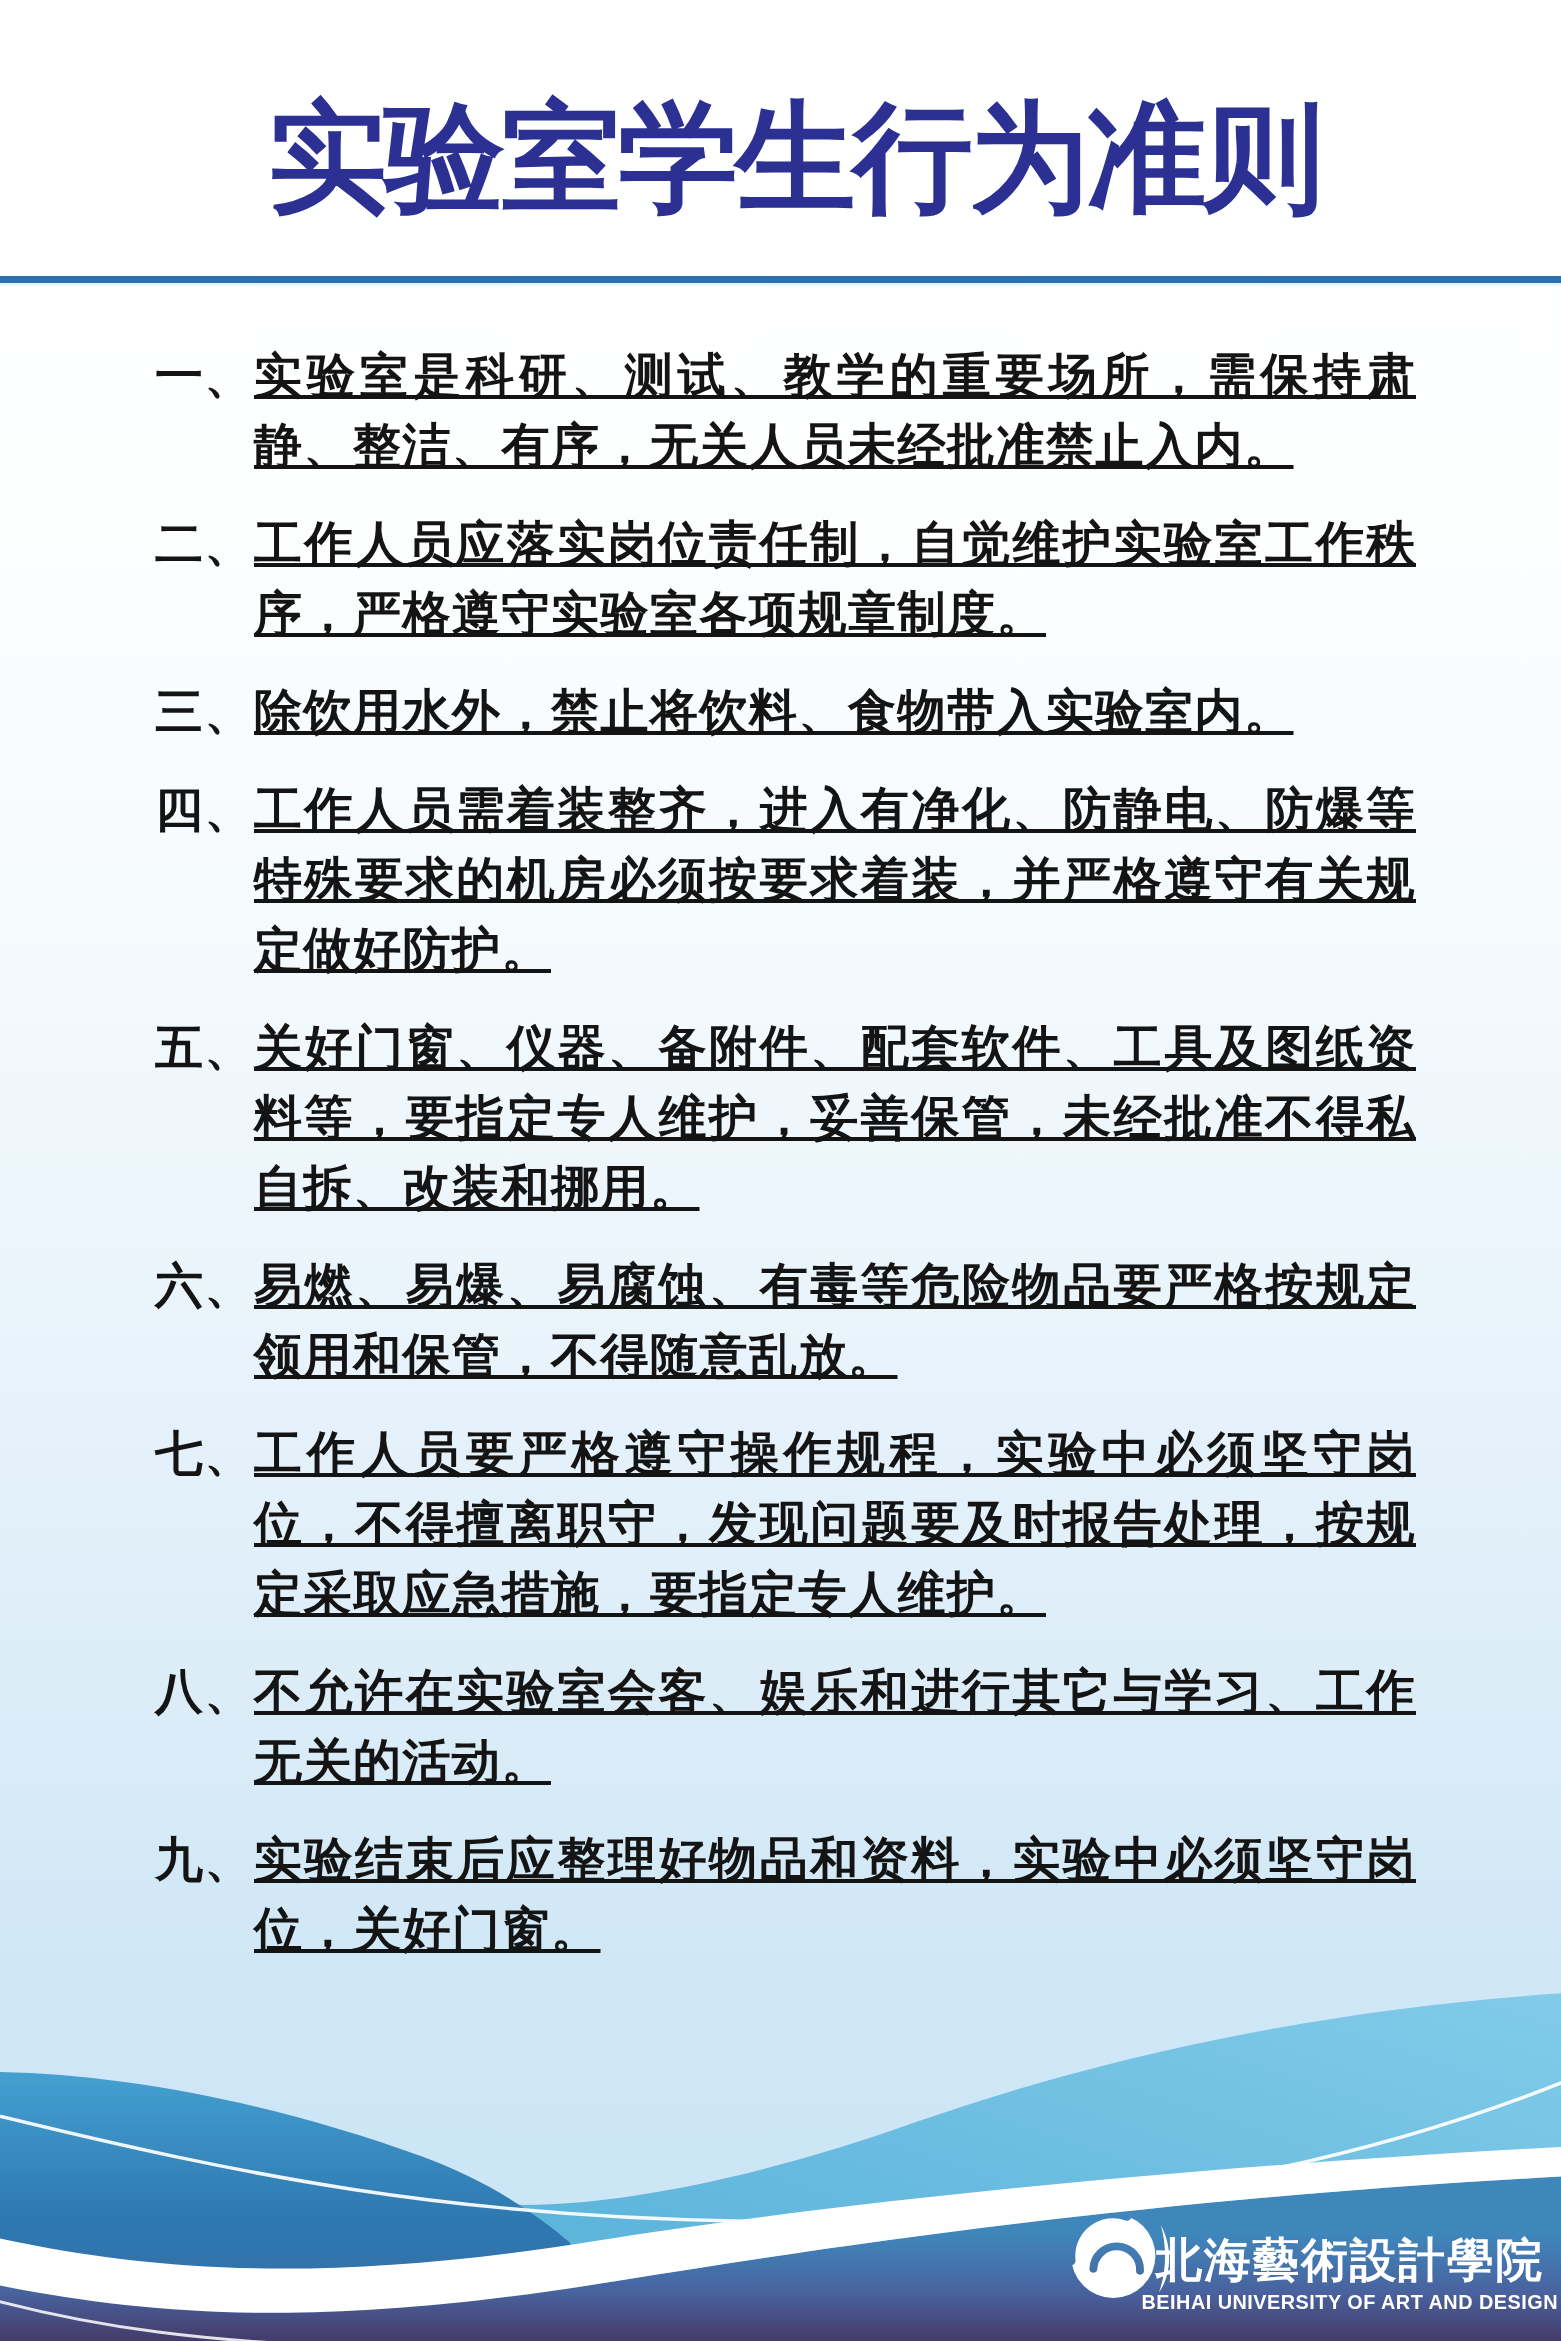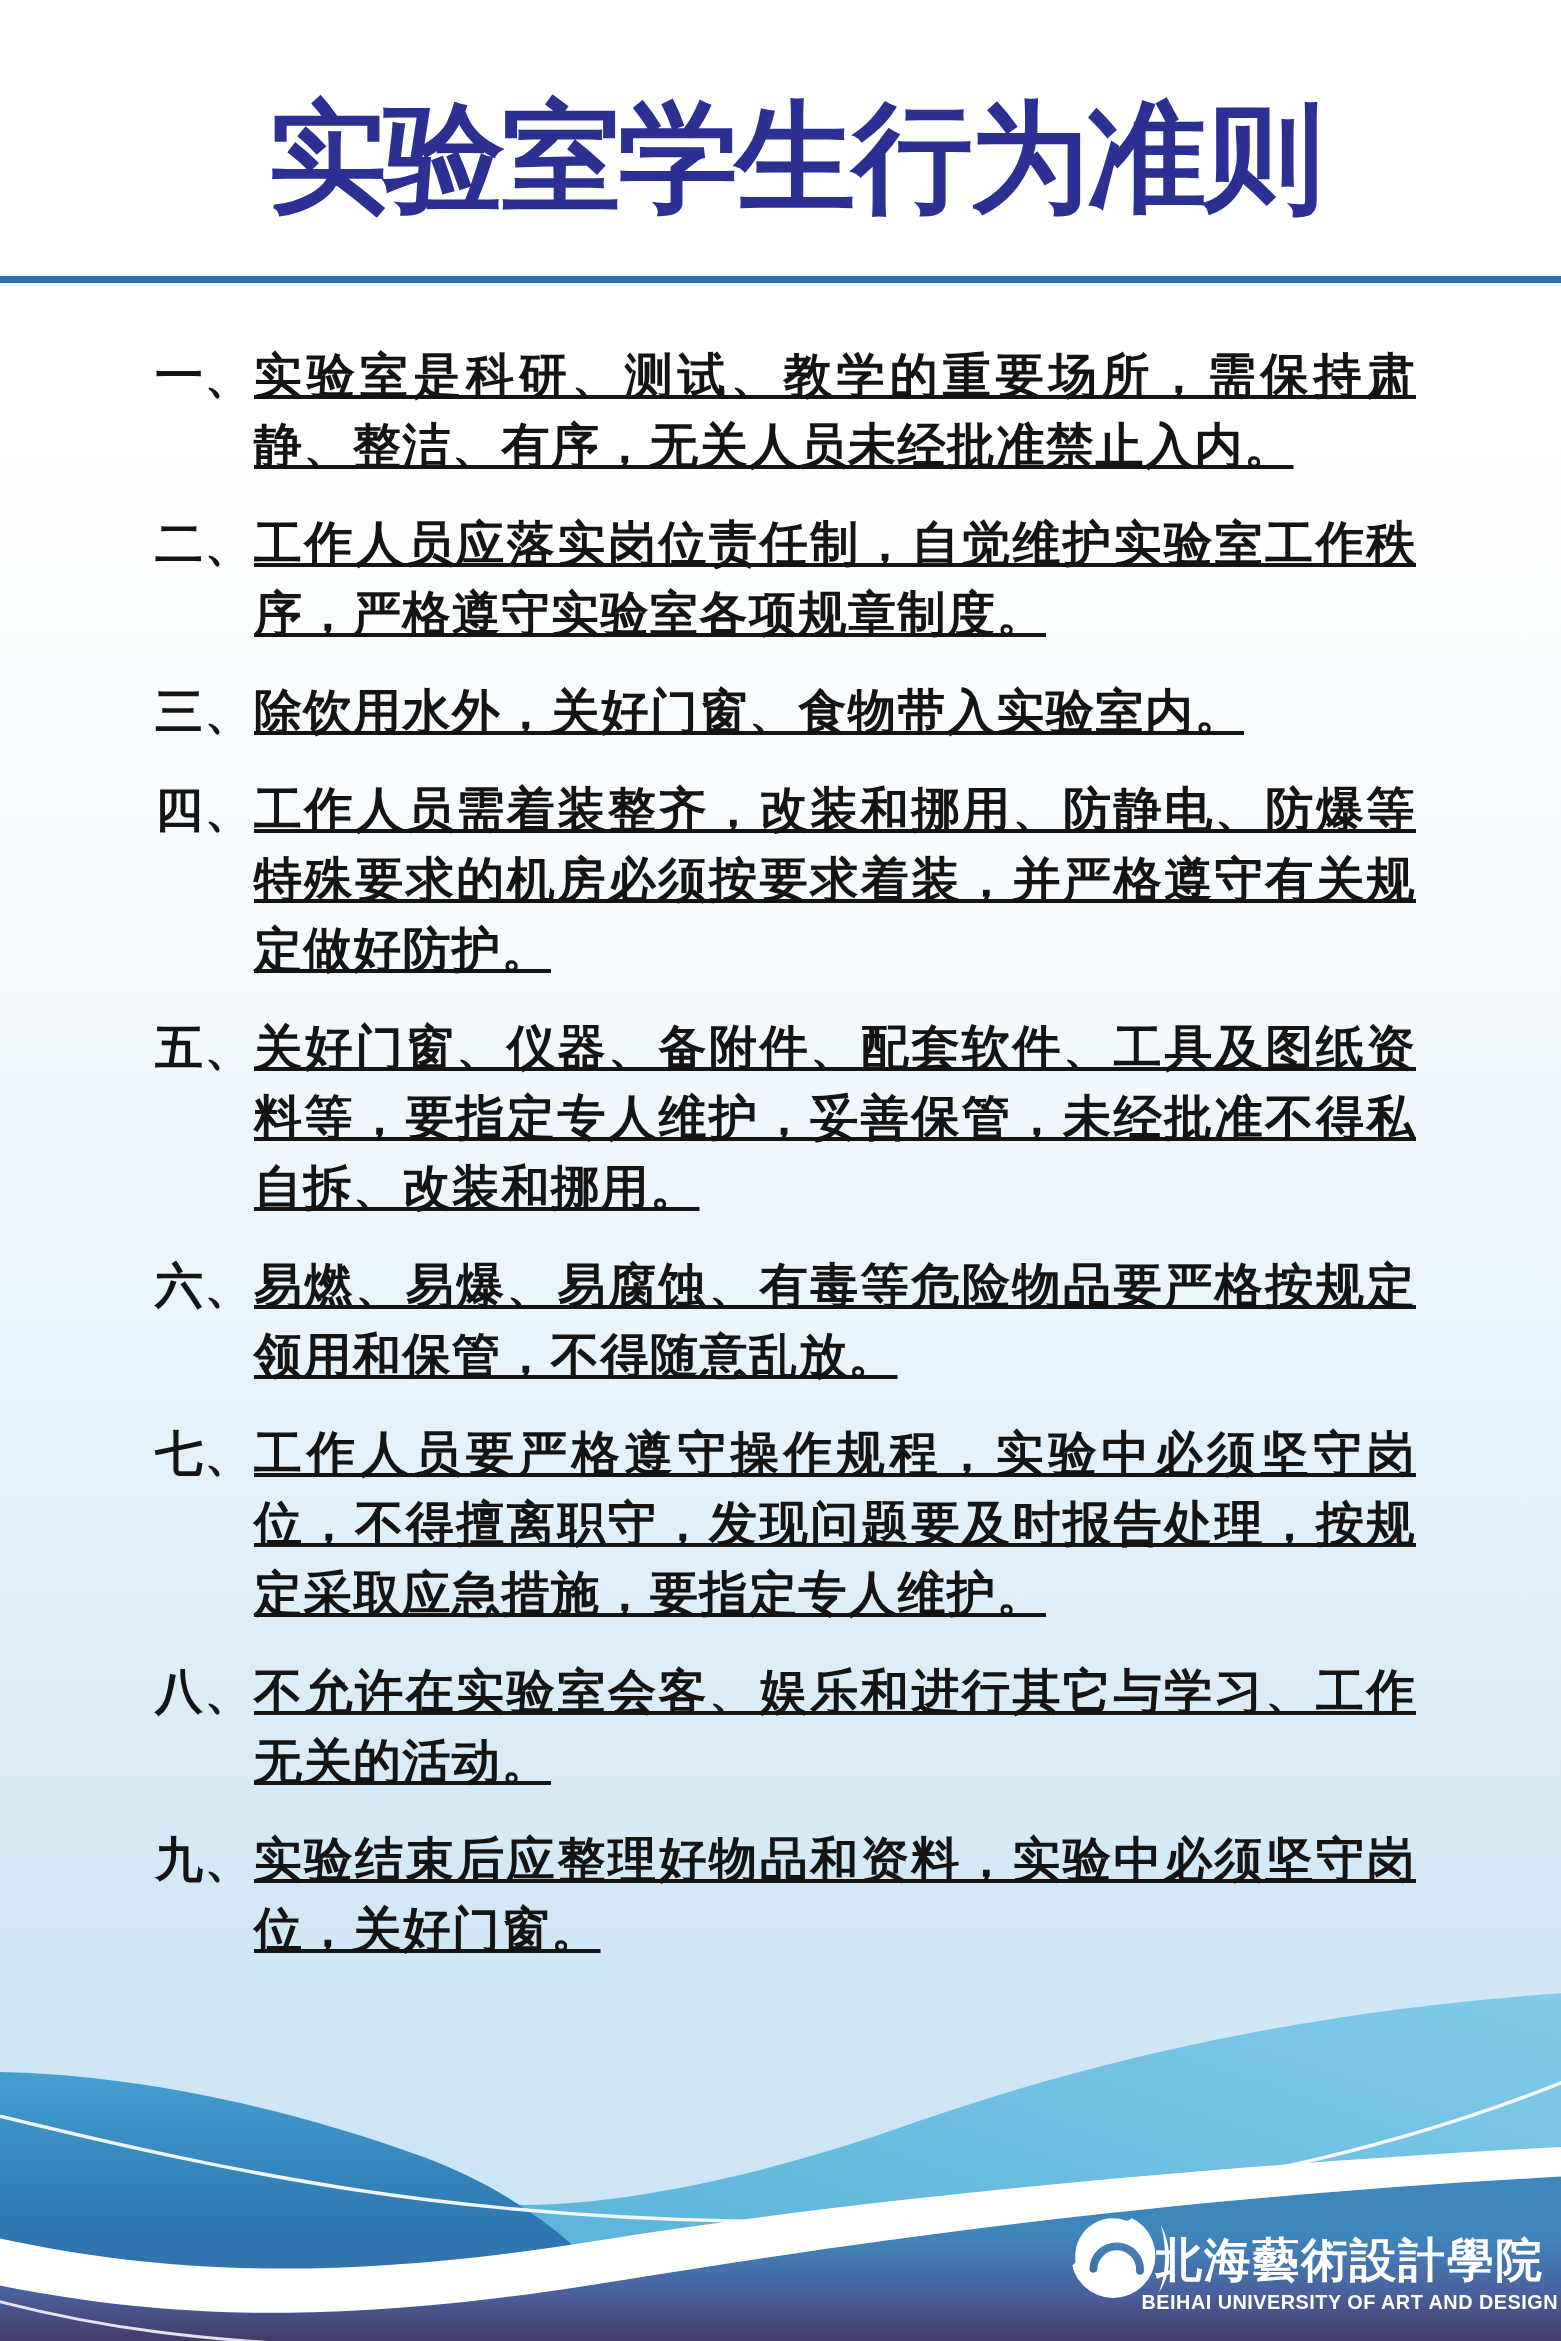--- a/index.html
+++ b/index.html
@@ -87,25 +87,25 @@
     <div class="rule">
       <span class="rule-num">一、</span>
       <span class="rule-text">实验室是科研、测试、教学的重要场所，需保持肃静、整洁、有序，无关人员未经批准禁止入内。</span>
     </div>
     <div class="rule">
       <span class="rule-num">二、</span>
       <span class="rule-text">工作人员应落实岗位责任制，自觉维护实验室工作秩序，严格遵守实验室各项规章制度。</span>
     </div>
     <div class="rule">
       <span class="rule-num">三、</span>
-      <span class="rule-text">除饮用水外，关好门窗、食物带入实验室内。</span>
+      <span class="rule-text">除饮用水外，禁止将饮料、食物带入实验室内。</span>
     </div>
     <div class="rule">
       <span class="rule-num">四、</span>
-      <span class="rule-text">工作人员需着装整齐，改装和挪用、防静电、防爆等特殊要求的机房必须按要求着装，并严格遵守有关规定做好防护。</span>
+      <span class="rule-text">工作人员需着装整齐，进入有净化、防静电、防爆等特殊要求的机房必须按要求着装，并严格遵守有关规定做好防护。</span>
     </div>
     <div class="rule">
       <span class="rule-num">五、</span>
       <span class="rule-text">关好门窗、仪器、备附件、配套软件、工具及图纸资料等，要指定专人维护，妥善保管，未经批准不得私自拆、改装和挪用。</span>
     </div>
     <div class="rule">
       <span class="rule-num">六、</span>
       <span class="rule-text">易燃、易爆、易腐蚀、有毒等危险物品要严格按规定领用和保管，不得随意乱放。</span>
     </div>
     <div class="rule">

